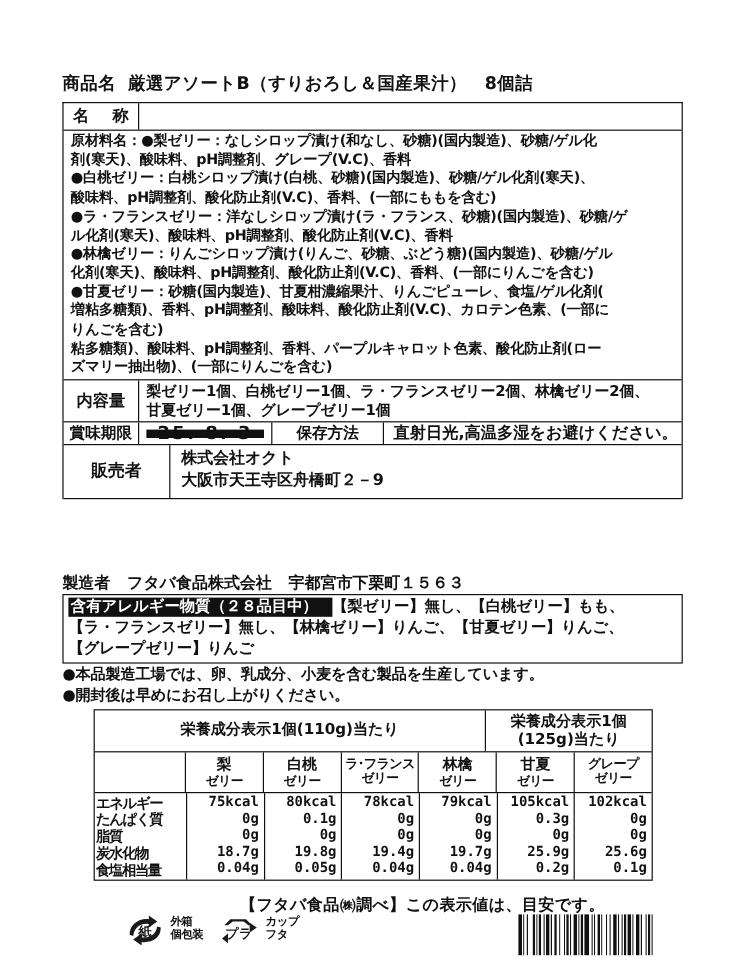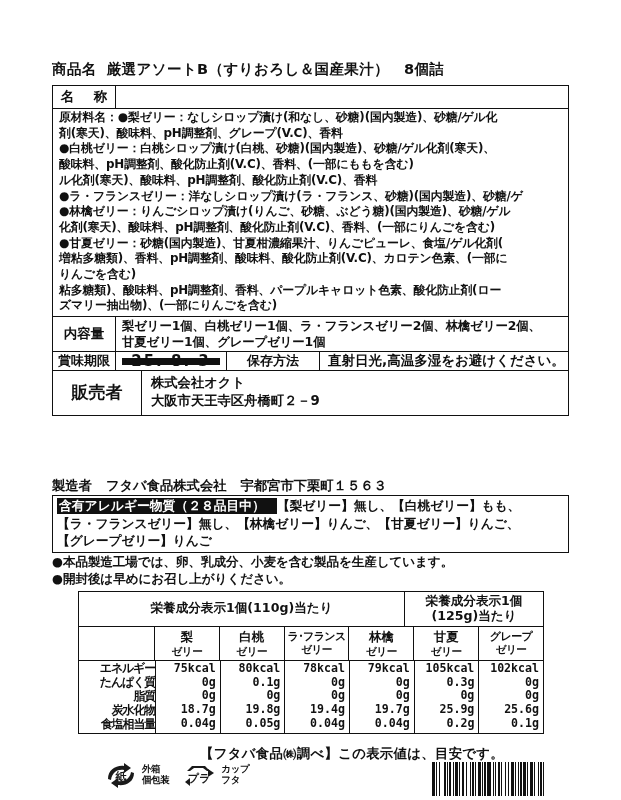--- a/index.html
+++ b/index.html
@@ -89,21 +89,21 @@
   }
   .dcell-v2{
     flex:1 1 auto;padding-left:8px;
     font-size:13.5px;font-weight:bold;
     display:flex;align-items:center;
   }
 
   
   .scell-h{
     flex:0 0 88px;border-right:1.6px solid #111;
-    font-size:17px;font-weight:bold;
+    font-size:14px;font-weight:bold;
     display:flex;align-items:center;justify-content:center;
   }
   .scell-b{
     flex:1 1 auto;padding:3px 4px 4px 9px;
     font-size:13.3px;font-weight:bold;line-height:1.38;
   }
 
   
   .mfgline{
     position:absolute;left:52px;top:477px;width:517px;
@@ -181,22 +181,22 @@
     padding:1px 4px 1px 0;
     text-align:right;
   }
   .nbody .valcol:last-child{border-right:none;}
   .nbody .cellline{
     font-size:11.6px;font-weight:bold;line-height:1.17;
     white-space:nowrap;
     font-family:"DejaVu Sans Mono","Liberation Mono",monospace;
   }
   .nbody .labcol .cellline{
-    font-family:Liberation Mono, monospace;
-    font-size:12px;letter-spacing:-1.2px;text-align:right;
+    font-family:Liberation Sans, sans-serif;
+    font-size:12px;letter-spacing:-1.2px;text-align:left;
   }
 
   
   .footnote{
     position:absolute;left:200px;top:745px;width:380px;
     font-size:13.4px;font-weight:bold;white-space:nowrap;
     letter-spacing:.3px;
   }
 
   
@@ -231,22 +231,22 @@
 
     <div class="mrow">
       <div class="mcell-h">名　称</div>
     </div>
 
     <div class="ingrow">
       <p>原材料名：●梨ゼリー：なしシロップ漬け(和なし、砂糖)(国内製造)、砂糖/ゲル化</p>
       <p>剤(寒天)、酸味料、pH調整剤、グレープ(V.C)、香料</p>
       <p>●白桃ゼリー：白桃シロップ漬け(白桃、砂糖)(国内製造)、砂糖/ゲル化剤(寒天)、</p>
       <p>酸味料、pH調整剤、酸化防止剤(V.C)、香料、(一部にももを含む)</p>
+      <p>●ラ・フランスゼリー：洋なしシロップ漬け(ラ・フランス、砂糖)(国内製造)、砂糖/ゲ</p>
       <p>ル化剤(寒天)、酸味料、pH調整剤、酸化防止剤(V.C)、香料</p>
-      <p>●ラ・フランスゼリー：洋なしシロップ漬け(ラ・フランス、砂糖)(国内製造)、砂糖/ゲ</p>
       <p>●林檎ゼリー：りんごシロップ漬け(りんご、砂糖、ぶどう糖)(国内製造)、砂糖/ゲル</p>
       <p>化剤(寒天)、酸味料、pH調整剤、酸化防止剤(V.C)、香料、(一部にりんごを含む)</p>
       <p>●甘夏ゼリー：砂糖(国内製造)、甘夏柑濃縮果汁、りんごピューレ、食塩/ゲル化剤(</p>
       <p>増粘多糖類)、香料、pH調整剤、酸味料、酸化防止剤(V.C)、カロテン色素、(一部に</p>
       <p>りんごを含む)</p>
       <p>粘多糖類)、酸味料、pH調整剤、香料、パープルキャロット色素、酸化防止剤(ロー</p>
       <p>ズマリー抽出物)、(一部にりんごを含む)</p>
     </div>
 
     <div class="mrow">

